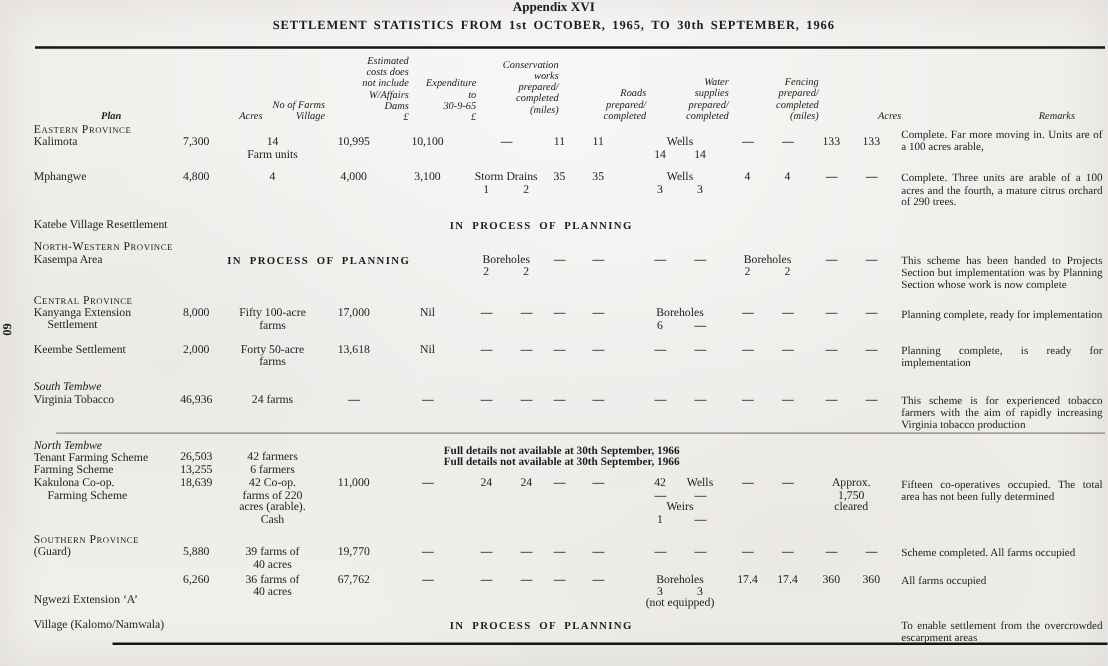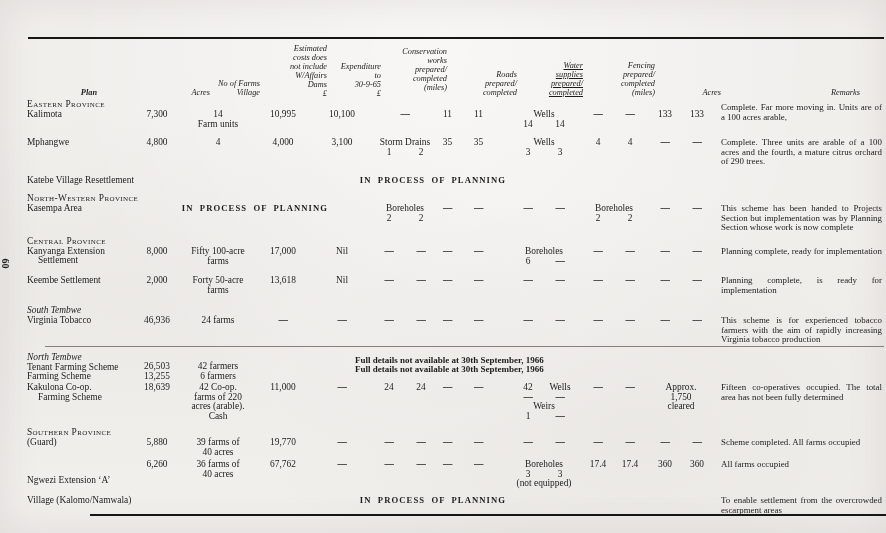--- a/index.html
+++ b/index.html
@@ -29,21 +29,21 @@
   
   .hdr{position:absolute;font-style:italic;font-size:8.3px;line-height:9px;
     text-align:right;white-space:pre-line;}
   .h-plan   {left:17px;  width:80px; bottom:436px;font-weight:bold;}
   .h-acres  {left:130px; width:80px; bottom:436px;}
   .h-farms  {left:180px; width:80px; bottom:436px;}
   .h-cost   {left:247px; width:80px; bottom:435px;}
   .h-exp    {left:301px; width:80px; bottom:435px;}
   .h-cons   {left:367px; width:80px; bottom:441px;}
   .h-roads  {left:437px; width:80px; bottom:436px;}
-  .h-water  {left:503px; width:80px; bottom:436px;text-decoration:underline;}
+  .h-water  {left:503px; width:80px; bottom:436px;}
   .h-fencing{left:575px; width:80px; bottom:436px;}
   .h-acres2 {left:641px; width:80px; bottom:436px;}
   .h-remarks{left:740px; width:120px;bottom:436px;}
 
   
   .row{position:absolute;left:0;width:886px;}
   .cell{position:absolute;font-size:9.4px;line-height:9.6px;text-align:center;}
   .c-plan{text-align:left;}
   .c-remarks{text-align:justify;font-size:8.9px;line-height:9.5px;}
   .pl.sc{font-variant:small-caps;letter-spacing:0.4px;}
@@ -56,20 +56,22 @@
   .dash{font-weight:700;letter-spacing:-0.5px;}
   .banner{position:absolute;font-size:8.6px;font-weight:700;text-align:center;
     letter-spacing:1.1px;word-spacing:3px;white-space:pre-line;line-height:9px;}
   .banner.details{text-align:left;letter-spacing:0;word-spacing:0;font-size:9px;
     line-height:9.2px;}
 </style>
 </head>
 <body>
 
 <div class="page">
+  <div class="appendix">Appendix XVI</div>
+  <div class="title">SETTLEMENT STATISTICS FROM 1st OCTOBER, 1965, TO 30th SEPTEMBER, 1966</div>
   <div class="pagenum">60</div>
 
   <div class="rule top-rule"></div>
 
   <div>
     <div class="hdr h-plan">Plan</div>
     <div class="hdr h-acres">Acres</div>
     <div class="hdr h-farms">No of Farms
 Village</div>
     <div class="hdr h-cost">Estimated

